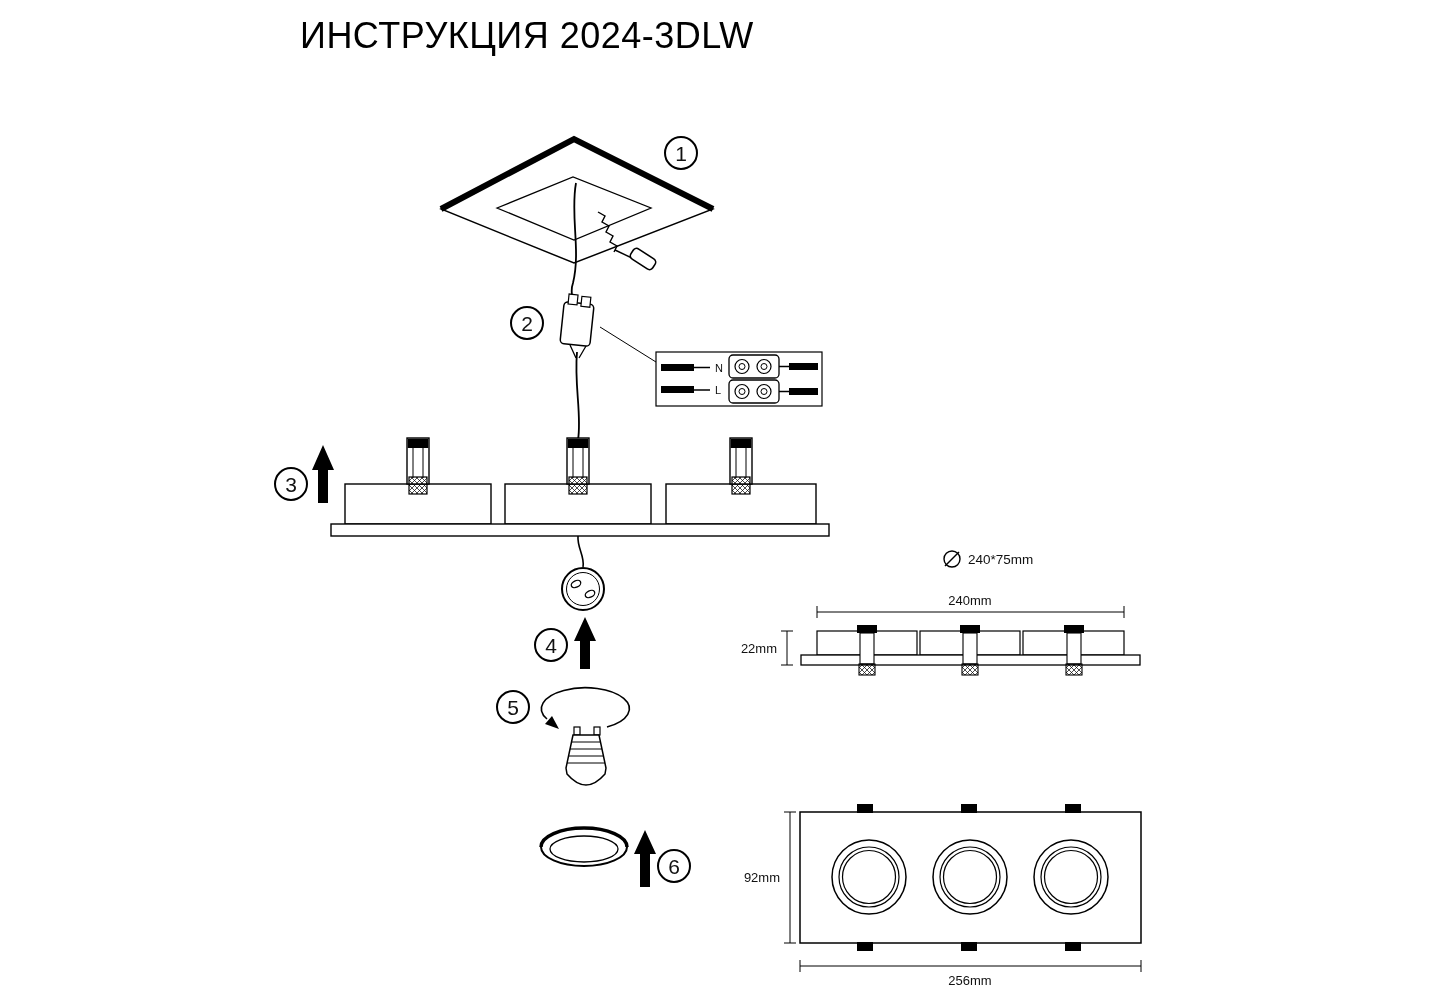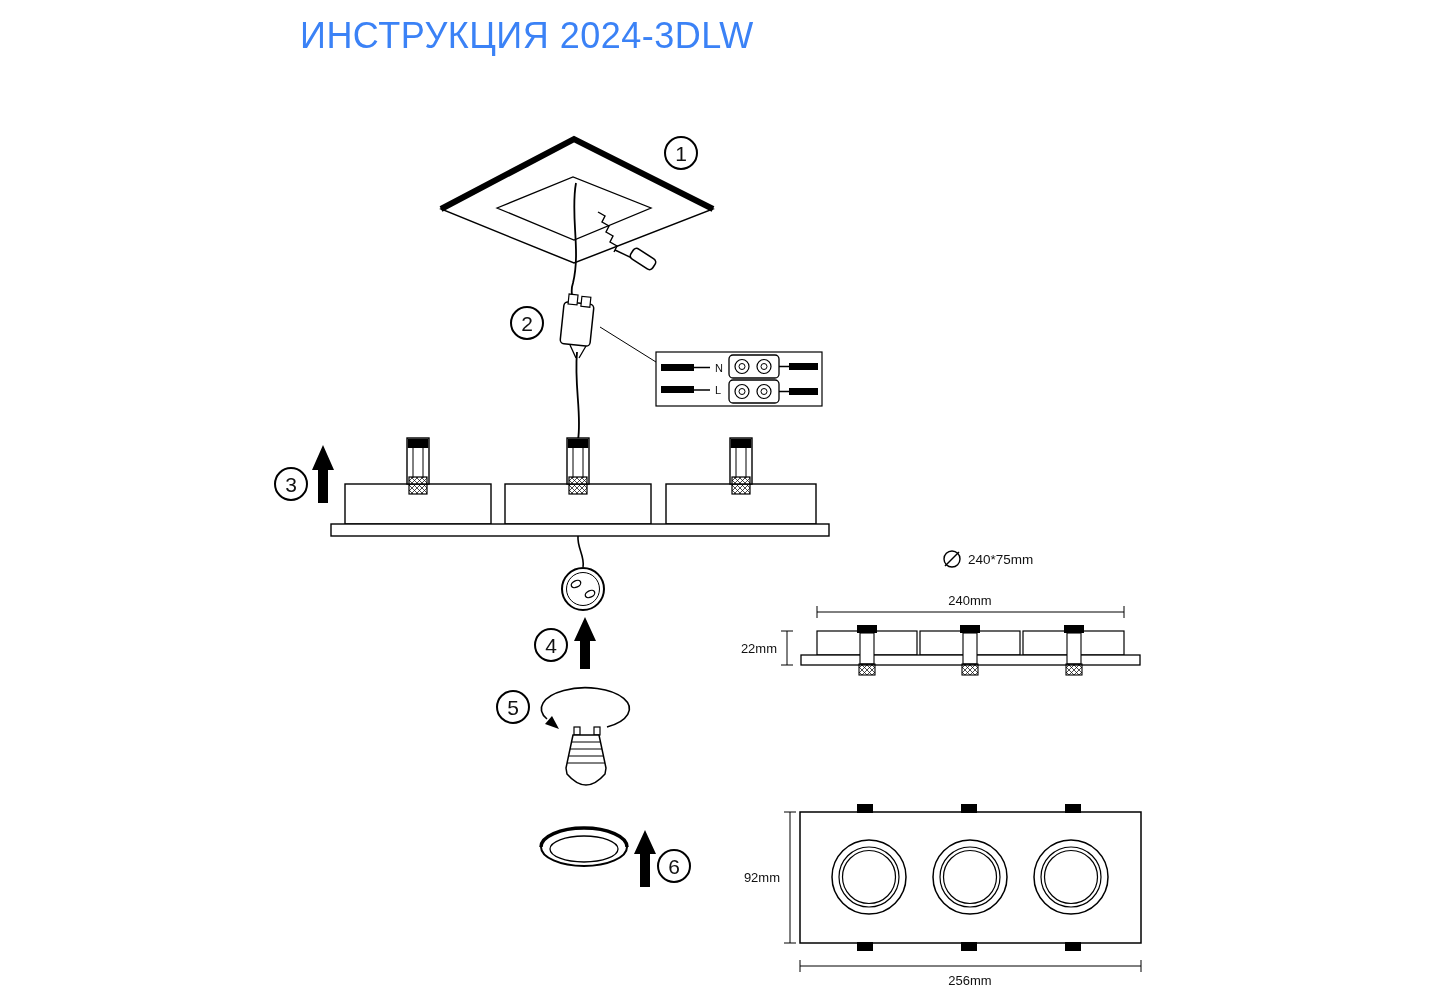--- a/index.html
+++ b/index.html
@@ -2,21 +2,21 @@
 <html><head>
 <meta charset="utf-8">
 <style>
   html,body{margin:0;padding:0;background:#ffffff;}
   .canvas{
     position:relative;width:1429px;height:1000px;background:#ffffff;
     font-family:"Liberation Sans",sans-serif;overflow:hidden;color:#111;
   }
   .title{
     position:absolute;left:300px;top:16px;font-size:36px;line-height:1.1;
-    letter-spacing:.5px;color:#3b82f6;white-space:nowrap;
+    letter-spacing:.5px;color:#000000;white-space:nowrap;
   }
   .diagram-svg{position:absolute;left:0;top:0;}
   .diagram-svg text{font-family:"Liberation Sans",sans-serif;fill:#111;}
 </style>
 </head>
 <body>
 
 <div class="canvas">
 
   <div class="title">ИНСТРУКЦИЯ 2024-3DLW</div>

